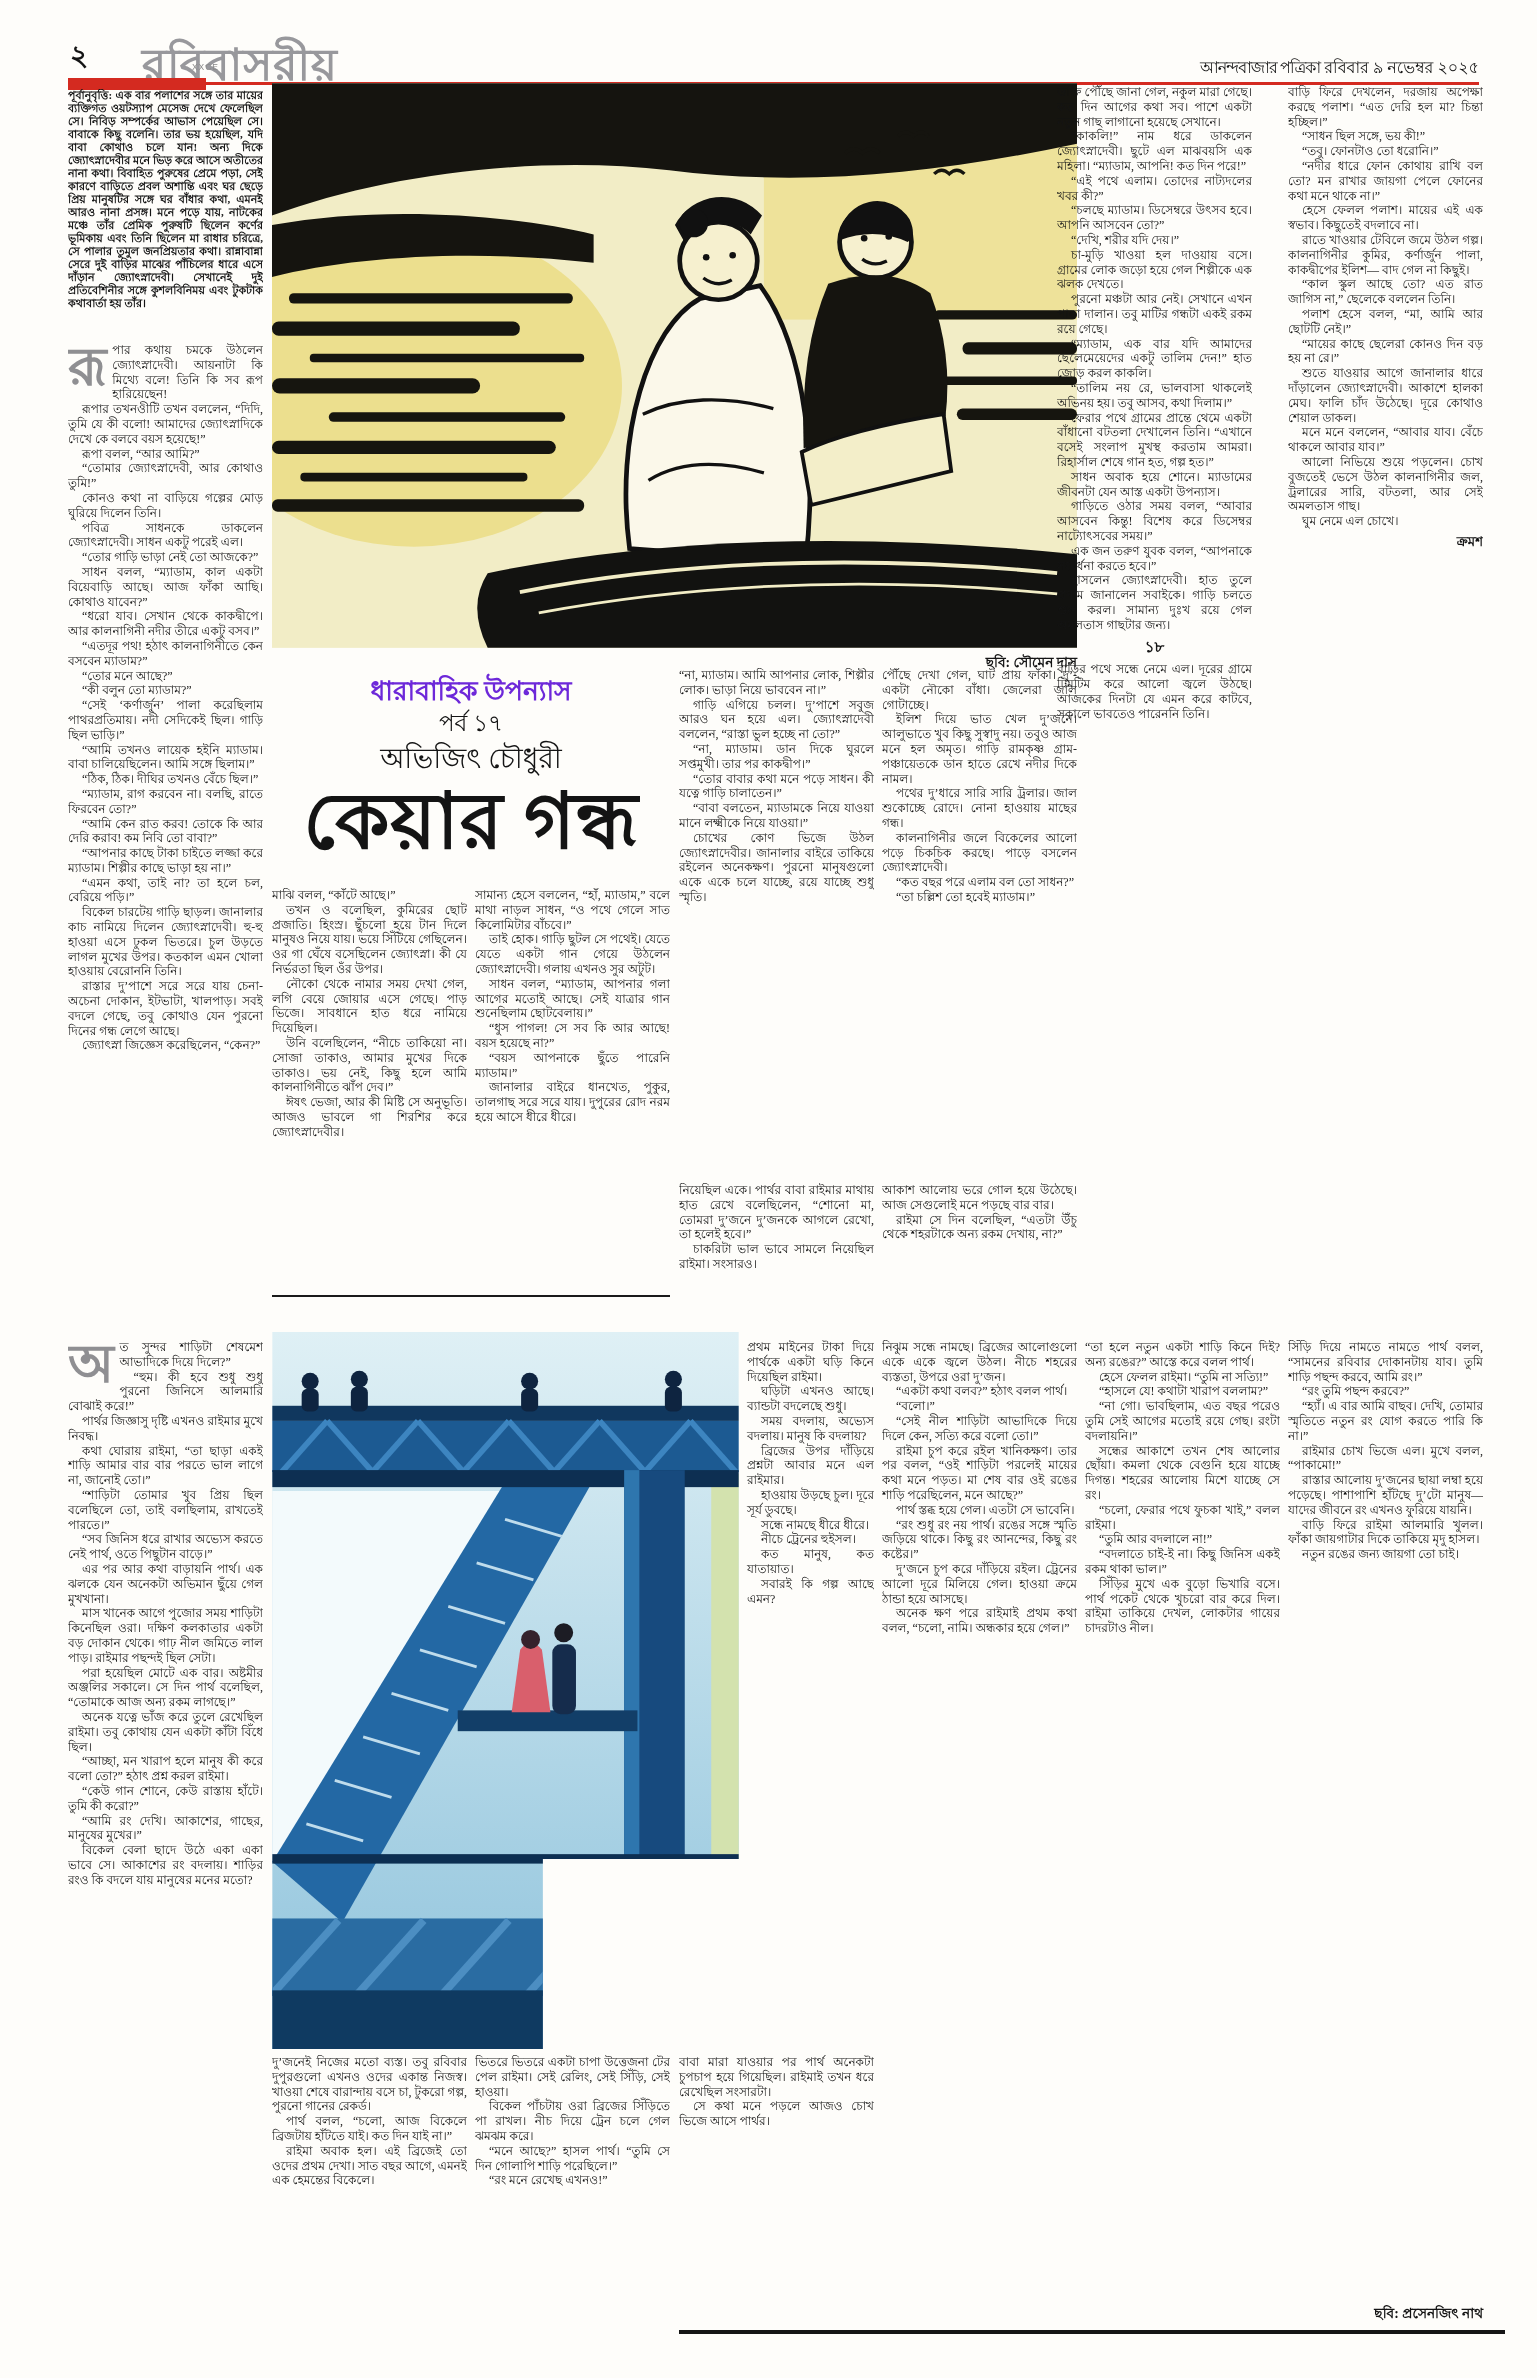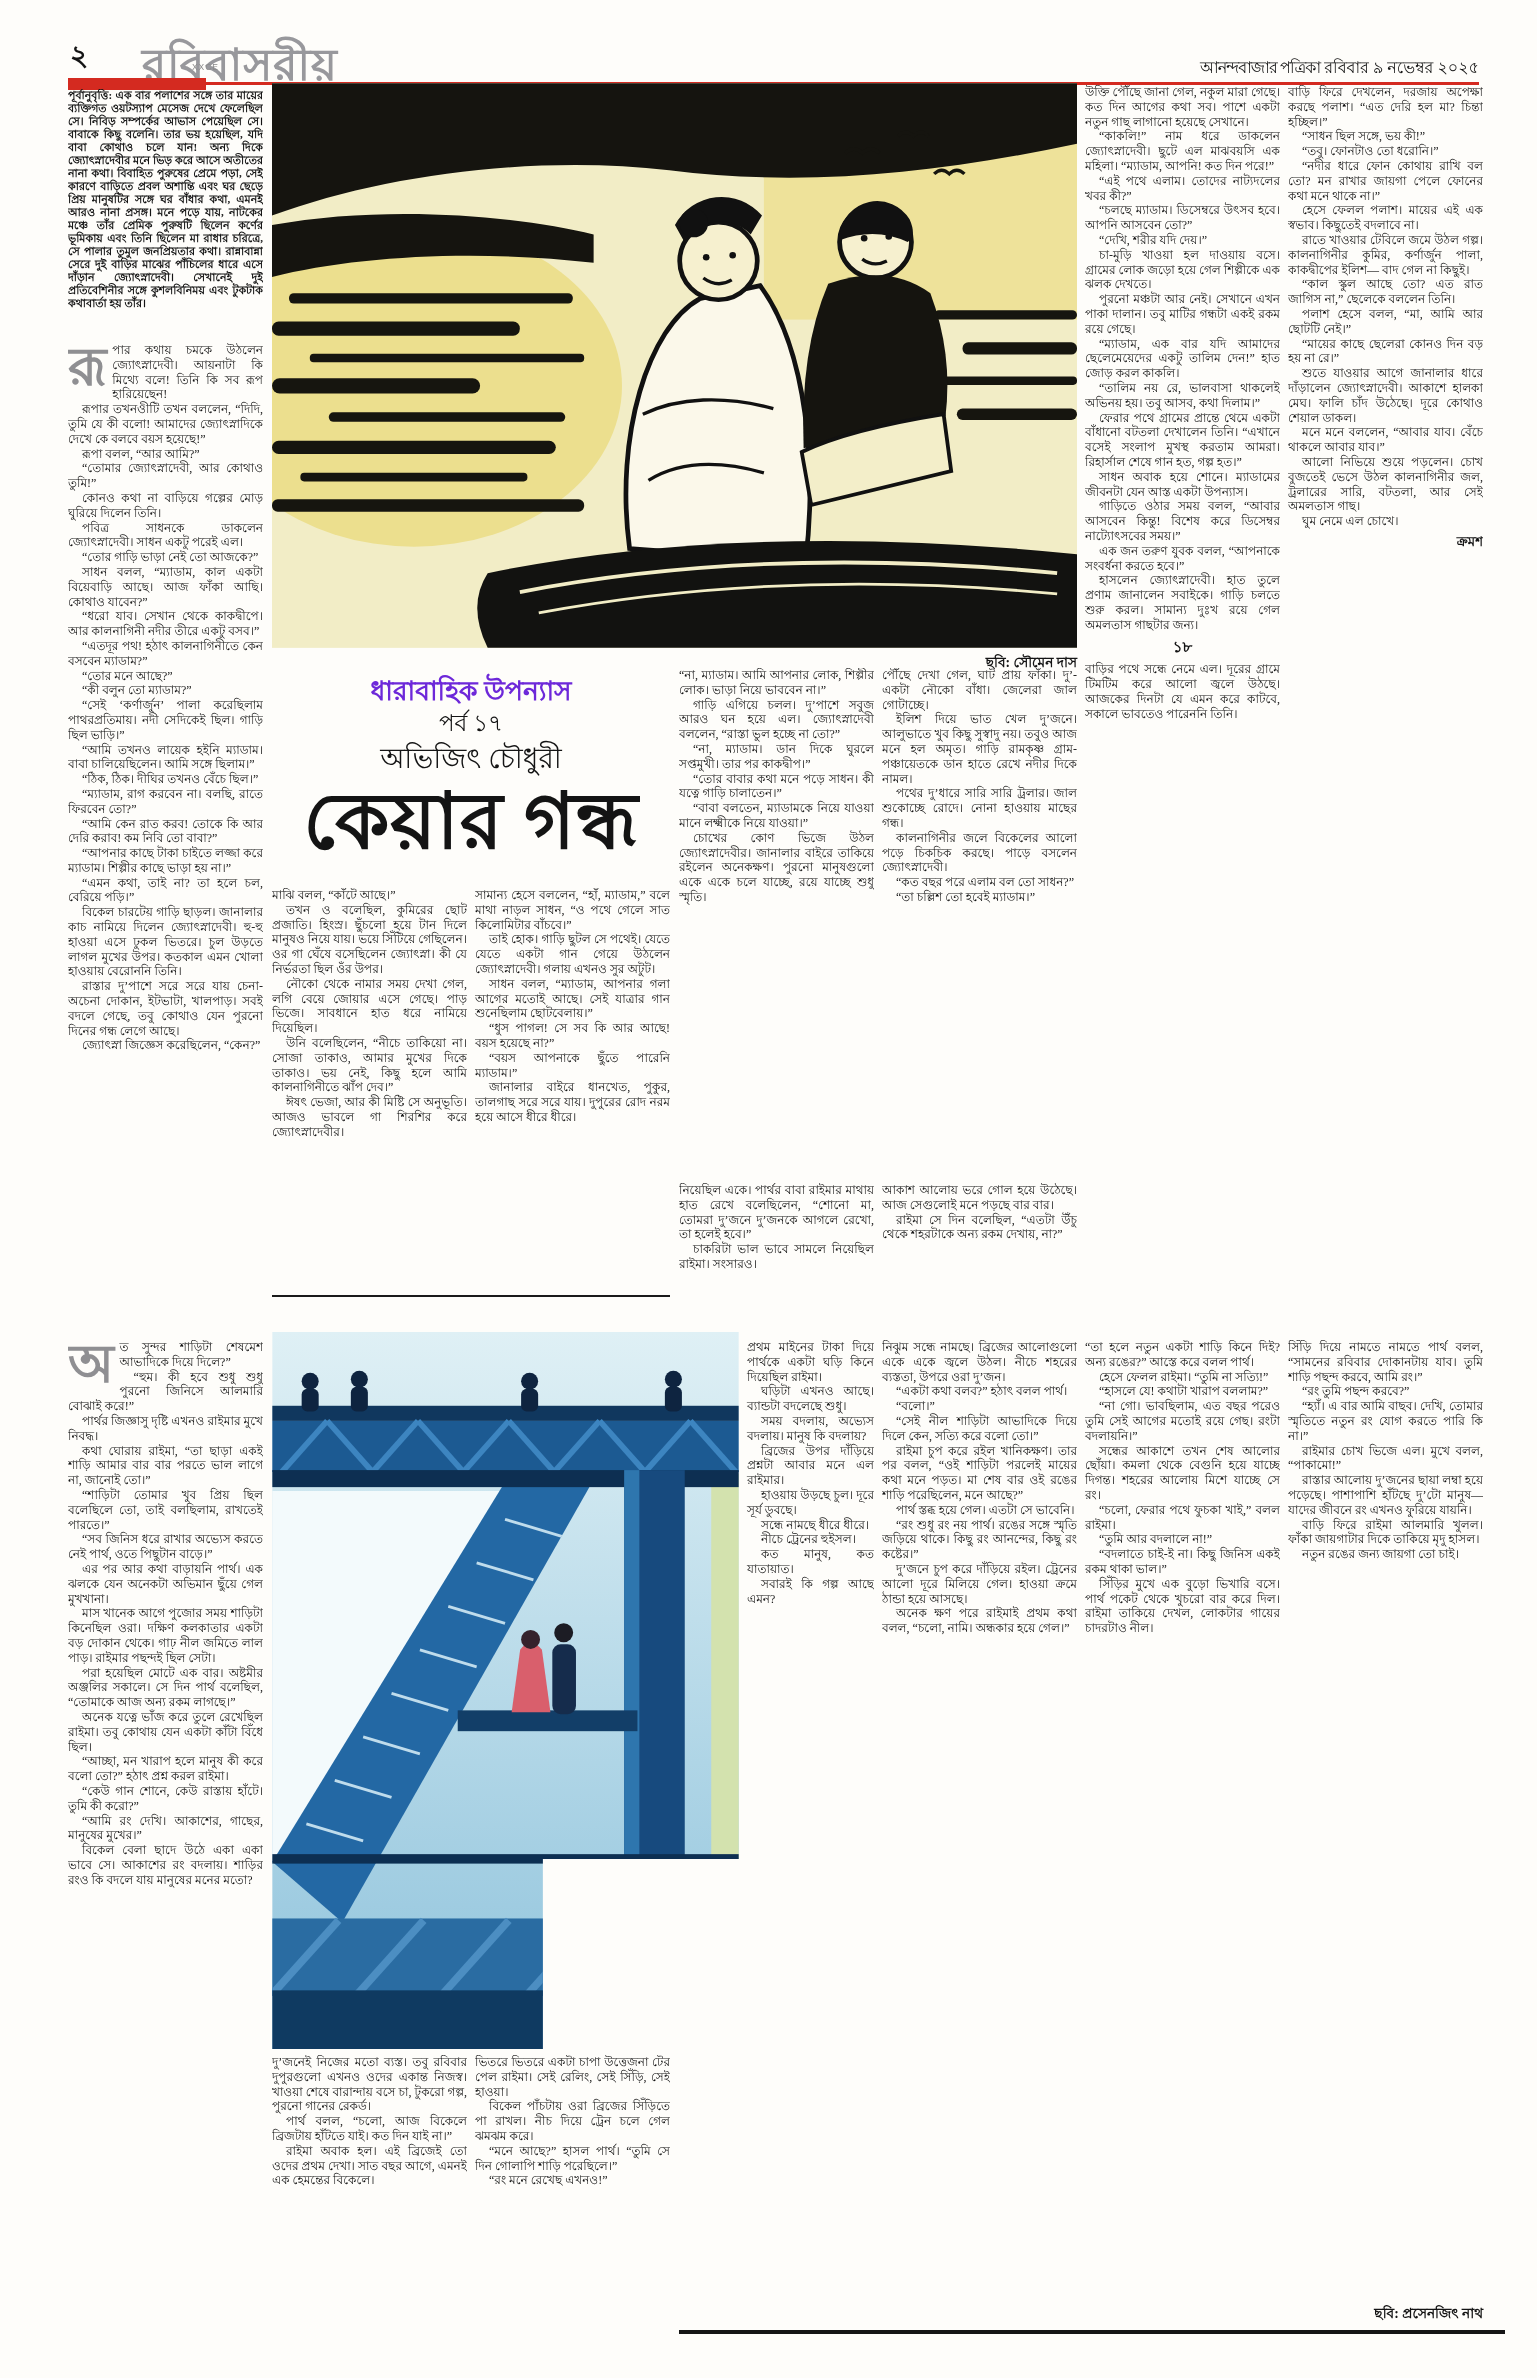--- a/index.html
+++ b/index.html
@@ -172,21 +172,21 @@
     </div>
   <div class="col" style="left:882px;top:668px;height:505px;">
       <p>পৌঁছে দেখা গেল, ঘাট প্রায় ফাঁকা। দু’-একটা নৌকো বাঁধা। জেলেরা জাল গোটাচ্ছে।</p>
       <p>ইলিশ দিয়ে ভাত খেল দু’জনে। আলুভাতে খুব কিছু সুস্বাদু নয়। তবুও আজ মনে হল অমৃত। গাড়ি রামকৃষ্ণ গ্রাম-পঞ্চায়েতকে ডান হাতে রেখে নদীর দিকে নামল।</p>
       <p>পথের দু’ধারে সারি সারি ট্রলার। জাল শুকোচ্ছে রোদে। নোনা হাওয়ায় মাছের গন্ধ।</p>
       <p>কালনাগিনীর জলে বিকেলের আলো পড়ে চিকচিক করছে। পাড়ে বসলেন জ্যোৎস্নাদেবী।</p>
       <p>“কত বছর পরে এলাম বল তো সাধন?”</p>
       <p>“তা চল্লিশ তো হবেই ম্যাডাম।”</p>
     </div>
 
-  <div class="col" style="left:1085px;top:85px;height:1242px;">
+  <div class="col" style="left:1057px;top:85px;height:1242px;">
     <div>
         <p>উক্তি পৌঁছে জানা গেল, নকুল মারা গেছে। কত দিন আগের কথা সব। পাশে একটা নতুন গাছ লাগানো হয়েছে সেখানে।</p>
         <p>“কাকলি!” নাম ধরে ডাকলেন জ্যোৎস্নাদেবী। ছুটে এল মাঝবয়সি এক মহিলা। “ম্যাডাম, আপনি! কত দিন পরে!”</p>
         <p>“এই পথে এলাম। তোদের নাট্যদলের খবর কী?”</p>
         <p>“চলছে ম্যাডাম। ডিসেম্বরে উৎসব হবে। আপনি আসবেন তো?”</p>
         <p>“দেখি, শরীর যদি দেয়।”</p>
         <p>চা-মুড়ি খাওয়া হল দাওয়ায় বসে। গ্রামের লোক জড়ো হয়ে গেল শিল্পীকে এক ঝলক দেখতে।</p>
         <p>পুরনো মঞ্চটা আর নেই। সেখানে এখন পাকা দালান। তবু মাটির গন্ধটা একই রকম রয়ে গেছে।</p>
         <p>“ম্যাডাম, এক বার যদি আমাদের ছেলেমেয়েদের একটু তালিম দেন!” হাত জোড় করল কাকলি।</p>
         <p>“তালিম নয় রে, ভালবাসা থাকলেই অভিনয় হয়। তবু আসব, কথা দিলাম।”</p>
@@ -321,20 +321,24 @@
       <p>প্রথম মাইনের টাকা দিয়ে পার্থকে একটা ঘড়ি কিনে দিয়েছিল রাইমা।</p>
       <p>ঘড়িটা এখনও আছে। ব্যান্ডটা বদলেছে শুধু।</p>
       <p>সময় বদলায়, অভ্যেস বদলায়। মানুষ কি বদলায়?</p>
       <p>ব্রিজের উপর দাঁড়িয়ে প্রশ্নটা আবার মনে এল রাইমার।</p>
       <p>হাওয়ায় উড়ছে চুল। দূরে সূর্য ডুবছে।</p>
       <p>সন্ধে নামছে ধীরে ধীরে।</p>
       <p>নীচে ট্রেনের হুইসল।</p>
       <p>কত মানুষ, কত যাতায়াত।</p>
       <p>সবারই কি গল্প আছে এমন?</p>
     </div>
+  <div class="col" style="left:679px;top:2055px;height:273px;">
+      <p>বাবা মারা যাওয়ার পর পার্থ অনেকটা চুপচাপ হয়ে গিয়েছিল। রাইমাই তখন ধরে রেখেছিল সংসারটা।</p>
+      <p>সে কথা মনে পড়লে আজও চোখ ভিজে আসে পার্থর।</p>
+    </div>
 
   <div class="col" style="left:272px;top:2055px;height:312px;">
       <p>দু’জনেই নিজের মতো ব্যস্ত। তবু রবিবার দুপুরগুলো এখনও ওদের একান্ত নিজস্ব। খাওয়া শেষে বারান্দায় বসে চা, টুকরো গল্প, পুরনো গানের রেকর্ড।</p>
       <p>পার্থ বলল, “চলো, আজ বিকেলে ব্রিজটায় হাঁটতে যাই। কত দিন যাই না।”</p>
       <p>রাইমা অবাক হল। এই ব্রিজেই তো ওদের প্রথম দেখা। সাত বছর আগে, এমনই এক হেমন্তের বিকেলে।</p>
     </div>
   <div class="col" style="left:475px;top:2055px;height:312px;">
       <p>ভিতরে ভিতরে একটা চাপা উত্তেজনা টের পেল রাইমা। সেই রেলিং, সেই সিঁড়ি, সেই হাওয়া।</p>
       <p>বিকেল পাঁচটায় ওরা ব্রিজের সিঁড়িতে পা রাখল। নীচ দিয়ে ট্রেন চলে গেল ঝমঝম করে।</p>
       <p>“মনে আছে?” হাসল পার্থ। “তুমি সে দিন গোলাপি শাড়ি পরেছিলে।”</p>

